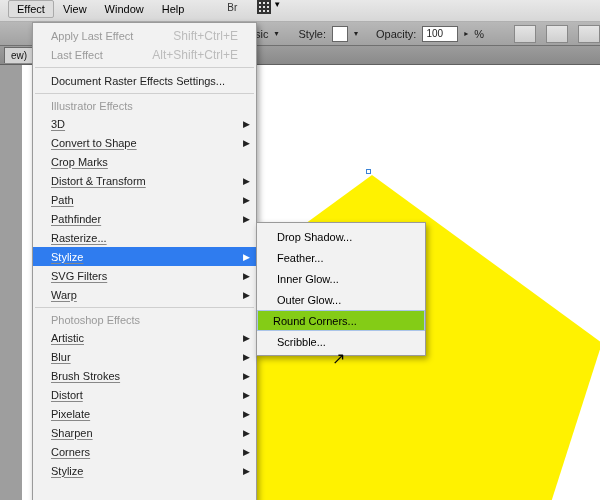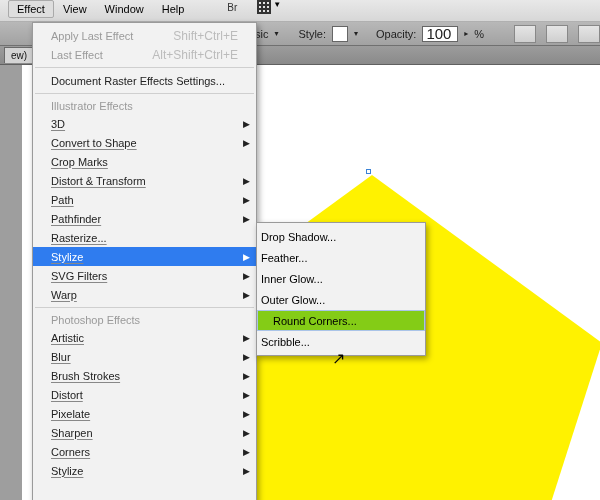--- a/index.html
+++ b/index.html
@@ -8,21 +8,21 @@
 .menubar { background: linear-gradient(#e8e8e8,#d7d7d7); height: 22px; display: flex; align-items: flex-start; padding-left: 8px; font-size: 11px; border-bottom: 1px solid #b0b0b0; }
 .menubar .menu-item { padding: 3px 9px; cursor: default; }
 .menubar .menu-item.active { background: #dedede; border: 1px solid #aaa; border-radius: 2px; padding: 2px 8px; }
 .menubar .toolbar-btn { margin-left: 10px; padding: 2px 4px; font-size: 10px; color: #333; }
 .menubar .grid-icon { margin-left: 10px; width: 14px; height: 14px; display: inline-block; background: repeating-linear-gradient(#333 0 2px, transparent 2px 4px), repeating-linear-gradient(90deg,#333 0 2px, transparent 2px 4px); }
 .menubar .dd { font-size: 8px; margin-left: 2px; }
 
 .optbar { background: linear-gradient(#b8b8b8,#a2a2a2); height: 24px; display: flex; align-items: center; font-size: 11px; color: #222; border-bottom: 1px solid #707070; padding-left: 8px; gap: 6px; }
 .optbar .swatch { width: 16px; height: 16px; background:#fff; border:1px solid #666; }
 .optbar .dd { font-size: 8px; }
-.optbar .opacity-box { width: 36px; height: 16px; background: #fff; border: 1px solid #666; font-size: 15px; padding: 0 3px; display: inline-flex; align-items: center; }
+.optbar .opacity-box { width: 36px; height: 16px; background: #fff; border: 1px solid #666; font-size: 10px; padding: 0 3px; display: inline-flex; align-items: center; }
 .optbar .iconbtn { width: 22px; height: 18px; border: 1px solid #888; background: linear-gradient(#e5e5e5,#cfcfcf); margin-left: 4px; }
 
 .docbar { background: linear-gradient(#9c9c9c,#8a8a8a); height: 19px; border-bottom: 1px solid #606060; display: flex; align-items: center; font-size: 10px; color: #111; padding-left: 4px; }
 .docbar .tab { background: #d4d4d4; padding: 2px 6px; border: 1px solid #6a6a6a; border-bottom: none; }
 
 .canvas { position: absolute; left: 22px; top: 65px; right: 0; bottom: 0; background: #fff; }
 .pentagon { position: absolute; left: 130px; top: 110px; }
 .pentagon svg { display: block; }
 .handle { position: absolute; width: 5px; height: 5px; background: #fff; border: 1px solid #3a82d6; }
 .h1 { left: 344px; top: 104px; }
@@ -33,21 +33,21 @@
 .dropdown .row .shortcut { margin-left: auto; font-size: 12px; color: #888; }
 .dropdown .row.disabled .shortcut { color: #bbb; }
 .dropdown .row .arrow { position: absolute; right: 6px; font-size: 9px; }
 .dropdown .row.highlight { background: #2f7cef; color: #fff; }
 .dropdown .row.highlight .arrow { color: #fff; }
 .dropdown .sep { height: 1px; background: #cfcfcf; margin: 3px 2px; }
 .dropdown .header { padding: 3px 18px 2px 18px; font-size: 11px; color: #9a9a9a; }
 .dropdown .row.underlined span:first-child { text-decoration: underline; text-decoration-color: #888; text-underline-offset: 2px; }
 
 .submenu { position: absolute; left: 256px; top: 222px; width: 170px; background: #f2f2f2; border: 1px solid #9a9a9a; box-shadow: 2px 3px 6px rgba(0,0,0,0.35); font-size: 11px; padding: 3px 0; }
-.submenu .row { padding: 4px 4px; height: 21px; display: flex; align-items: center; cursor: default; position: relative; }
+.submenu .row { padding: 4px 20px; height: 21px; display: flex; align-items: center; cursor: default; position: relative; }
 .submenu .row.hover { background: #84cc16; border: 1px solid #aac4e8; padding: 3px 15px; }
 
 .cursor { position: absolute; left: 332px; top: 349px; font-size: 15px; color: #000; pointer-events: none; }
 .leftshadow { position: absolute; left:0; top:65px; width:22px; bottom:0; background:#9e9e9e; }
 </style>
 </head>
 <body>
 
 <div class="leftshadow"></div>
 

